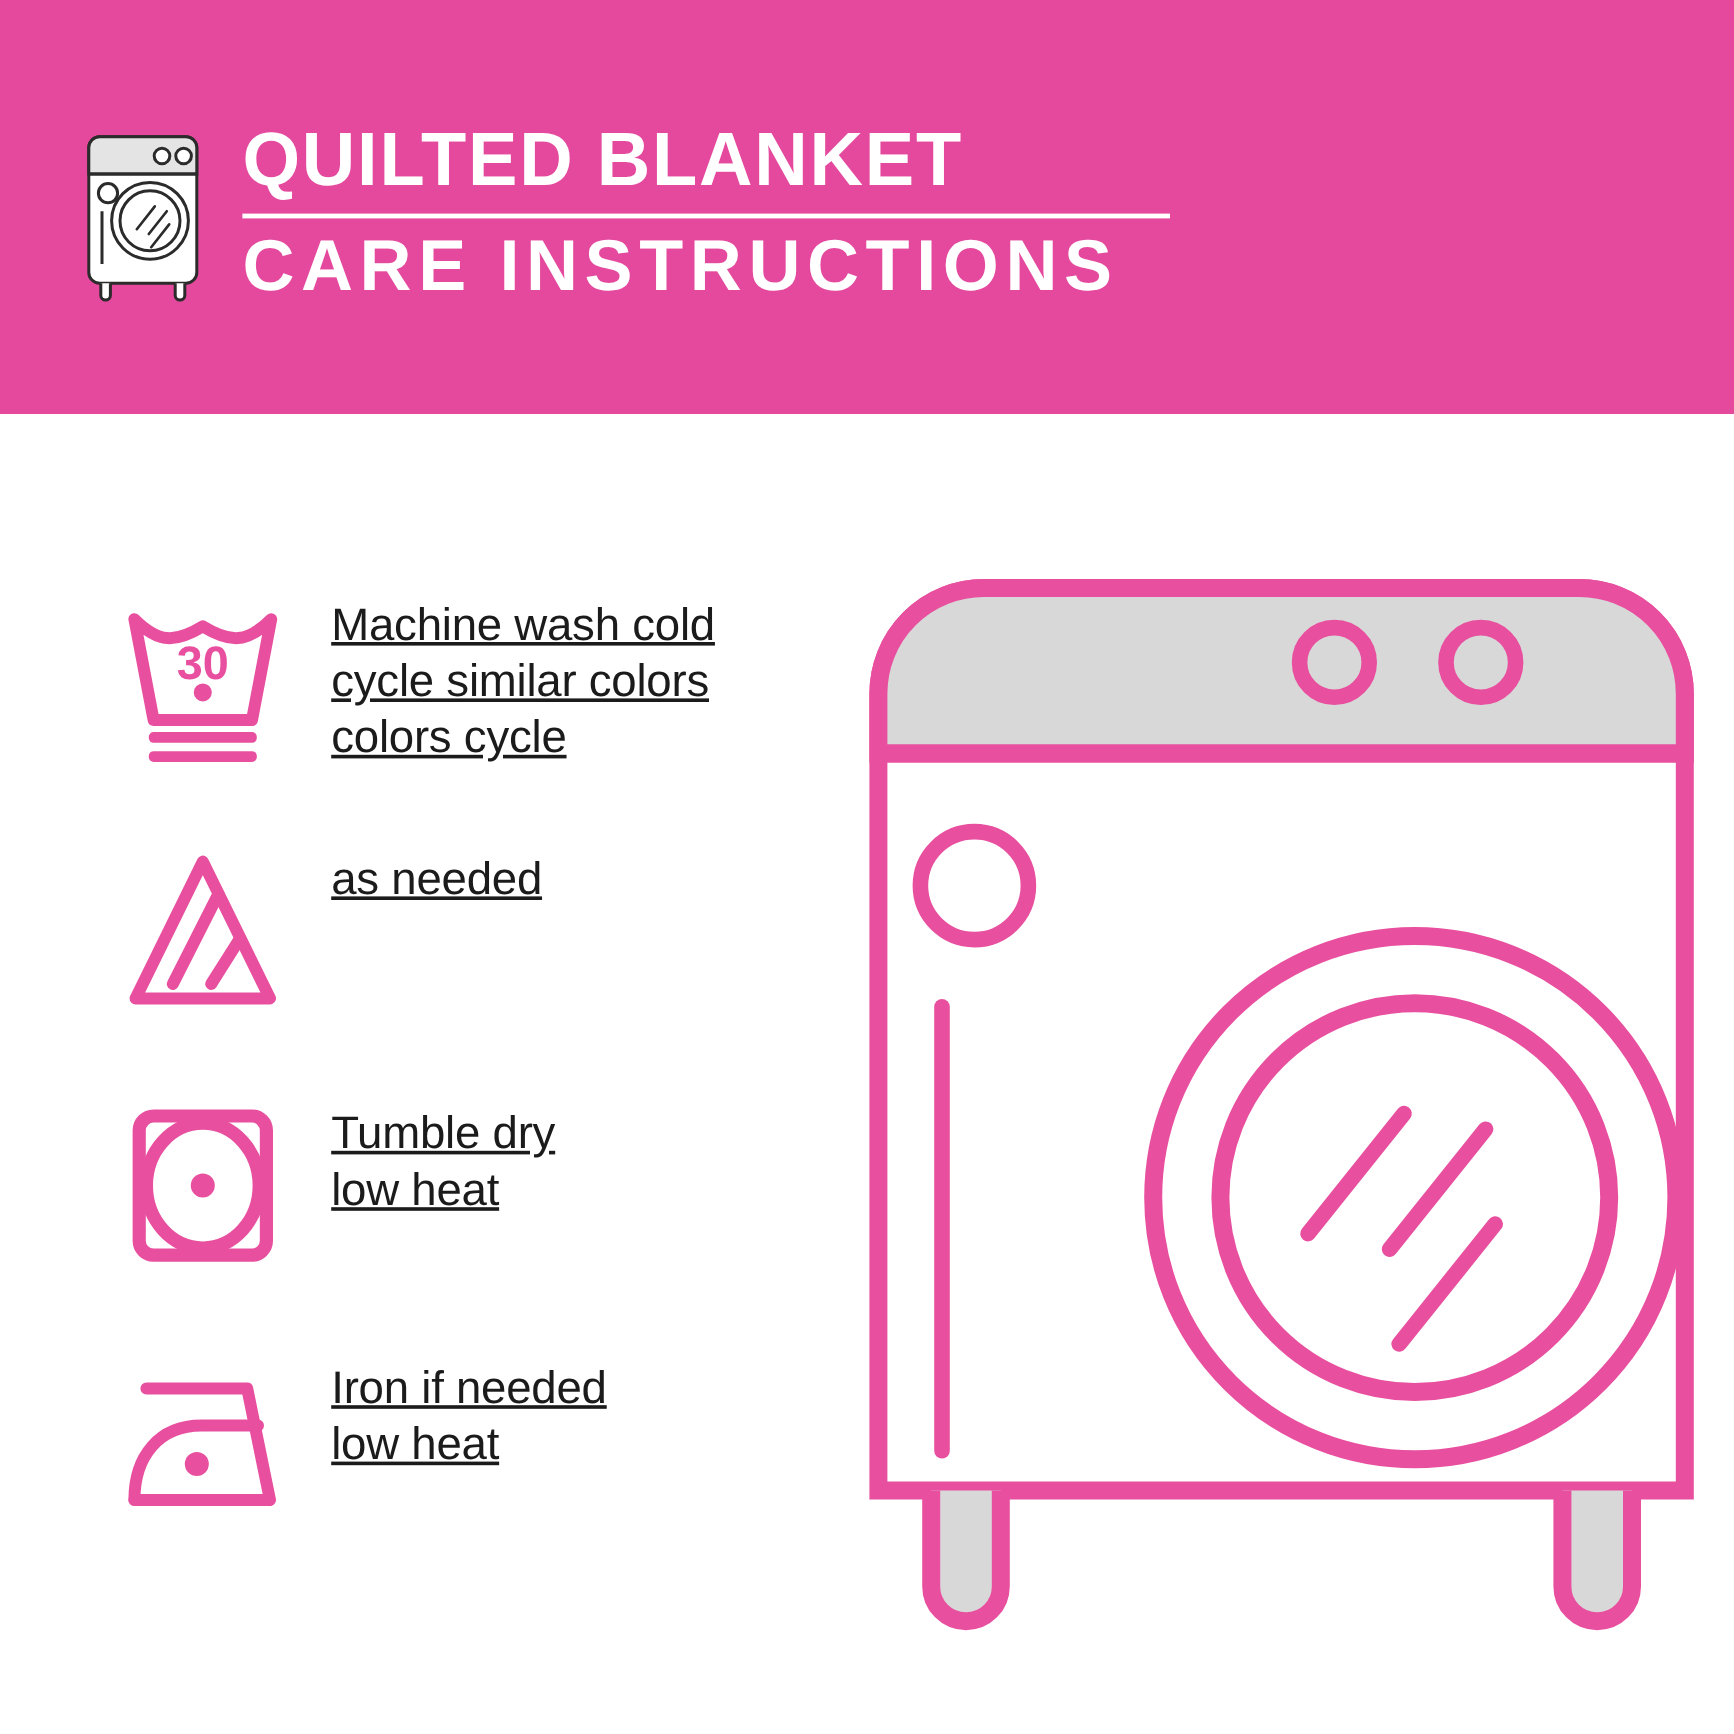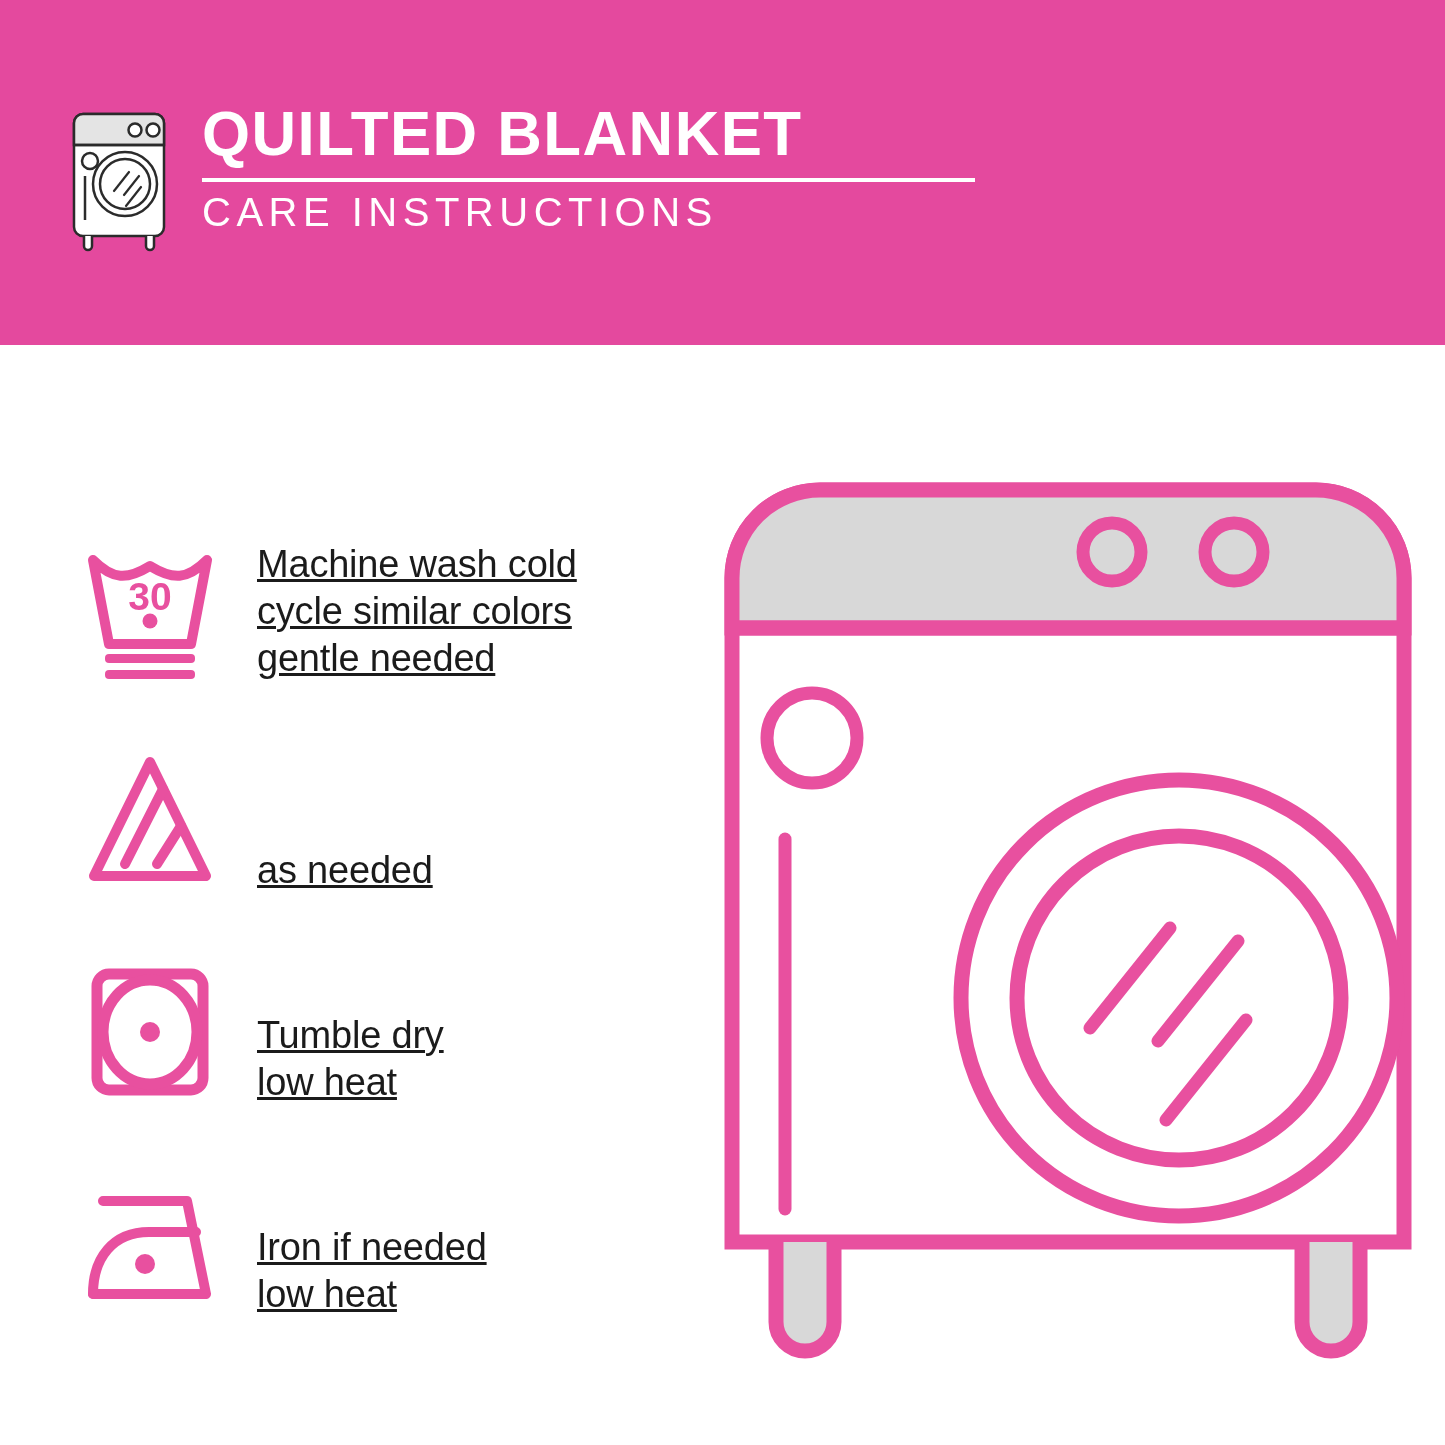--- a/index.html
+++ b/index.html
@@ -41,38 +41,39 @@
     transform-origin:left center;
   }
   .title-rule {
     width:773px;
     height:4px;
     background:#ffffff;
     margin:13px 0 10px 0;
   }
   .title-sub {
     color:#ffffff;
-    font-size:40px;
-    font-weight:400;
+    font-size:60px;
+    font-weight:700;
     letter-spacing:5.5px;
     line-height:1.0;
     white-space:nowrap;
   }
 
   
   .care-list {
     position:absolute;
     left:0; top:470px;
     width:700px;
   }
   .care-row {
     position:relative;
     height:212px;
     display:flex;
-    align-items:flex-end;
+    align-items:flex-start;
+    margin-left:19px;
   }
   .care-icon {
     width:175px;
     flex:0 0 auto;
     margin-left:62px;
     display:flex;
     justify-content:center;
     padding-top:18px;
   }
   .care-text {
@@ -142,21 +143,21 @@
                  L116 112 L34 112 Z" fill="none" stroke="#e8509f" stroke-width="10" stroke-linejoin="round" stroke-linecap="round"></path>
         <text x="75" y="78" text-anchor="middle" font-family="Liberation Sans, sans-serif" font-size="39" font-weight="bold" fill="#e8509f">30</text>
         <circle cx="75" cy="89" r="7.5" fill="#e8509f"></circle>
         <rect x="30" y="122" width="90" height="9" rx="4" fill="#e8509f"></rect>
         <rect x="30" y="138" width="90" height="9" rx="4" fill="#e8509f"></rect>
       </svg>
     </div>
     <div class="care-text">
       <div>Machine wash cold</div>
       <div>cycle similar colors</div>
-      <div>gentle needed</div>
+      <div>colors cycle</div>
     </div>
   </div>
 
   <div class="care-row">
     <div class="care-icon">
       <svg viewBox="0 0 150 150" width="150" height="150">
         <path d="M75 18 L131 132 L19 132 Z" fill="none" stroke="#e8509f" stroke-width="10" stroke-linejoin="round"></path>
         <line x1="88" y1="45" x2="50" y2="120" stroke="#e8509f" stroke-width="10" stroke-linecap="round"></line>
         <line x1="106" y1="82" x2="82" y2="120" stroke="#e8509f" stroke-width="10" stroke-linecap="round"></line>
       </svg>

